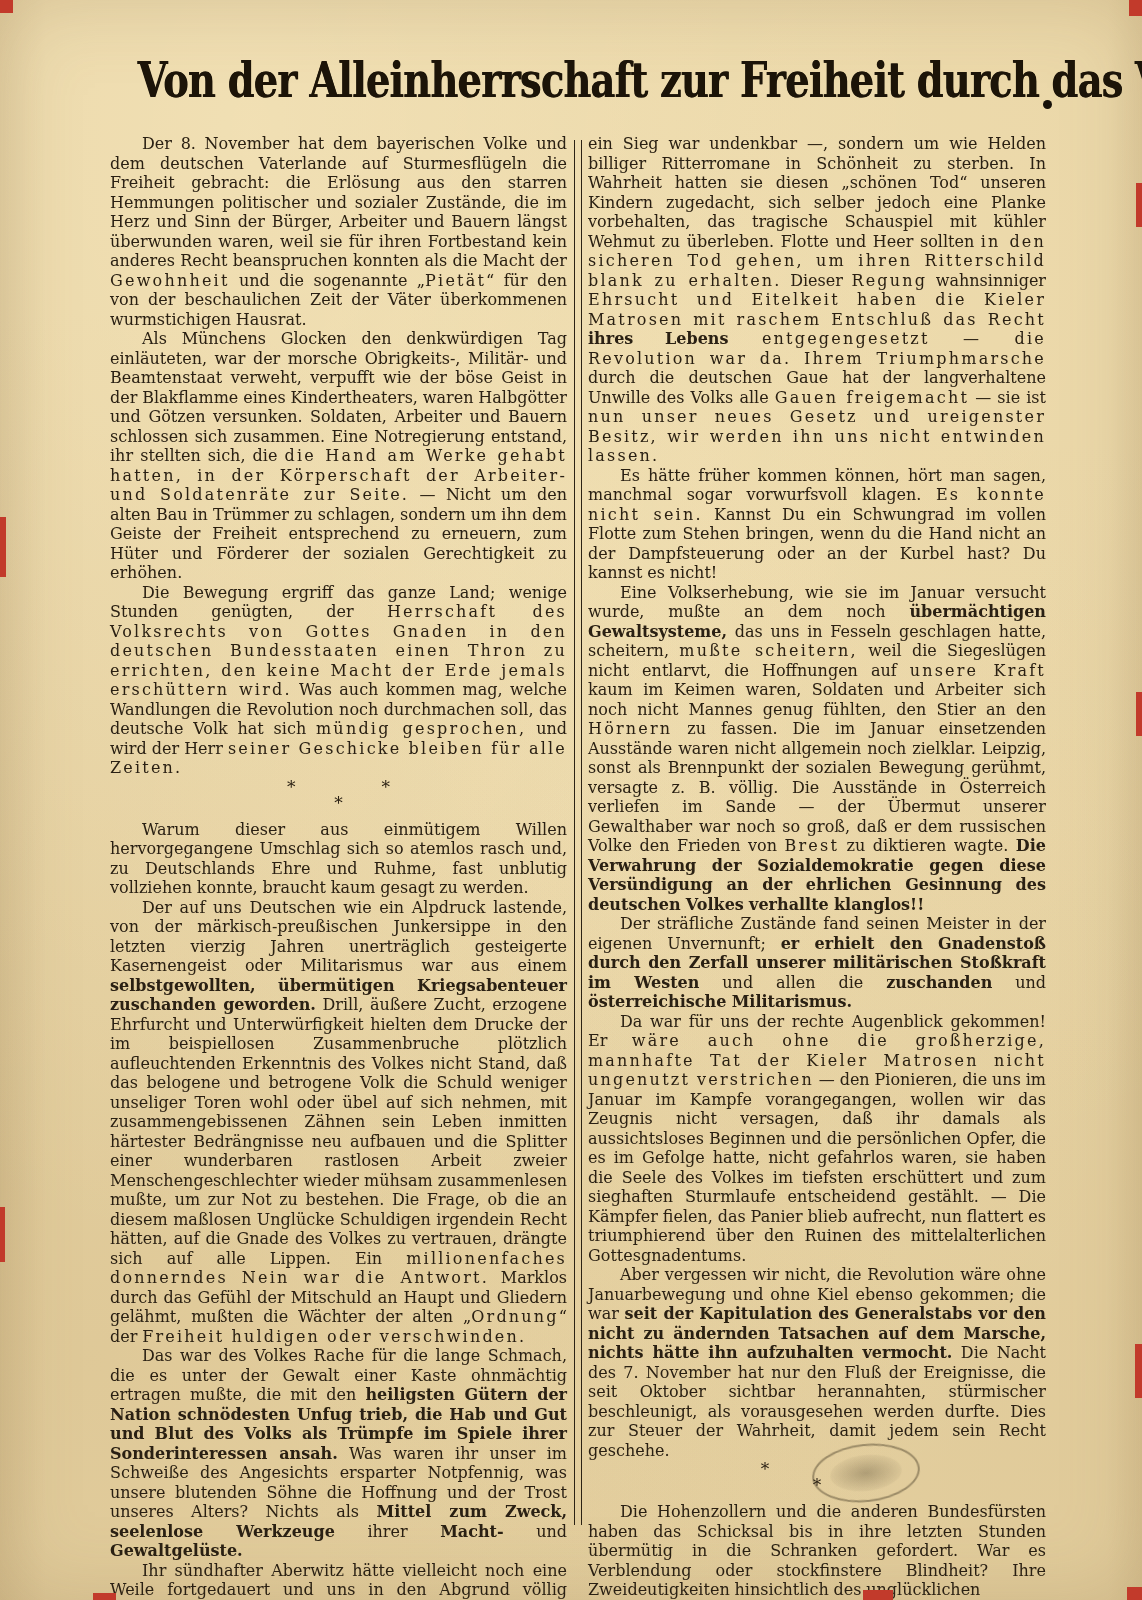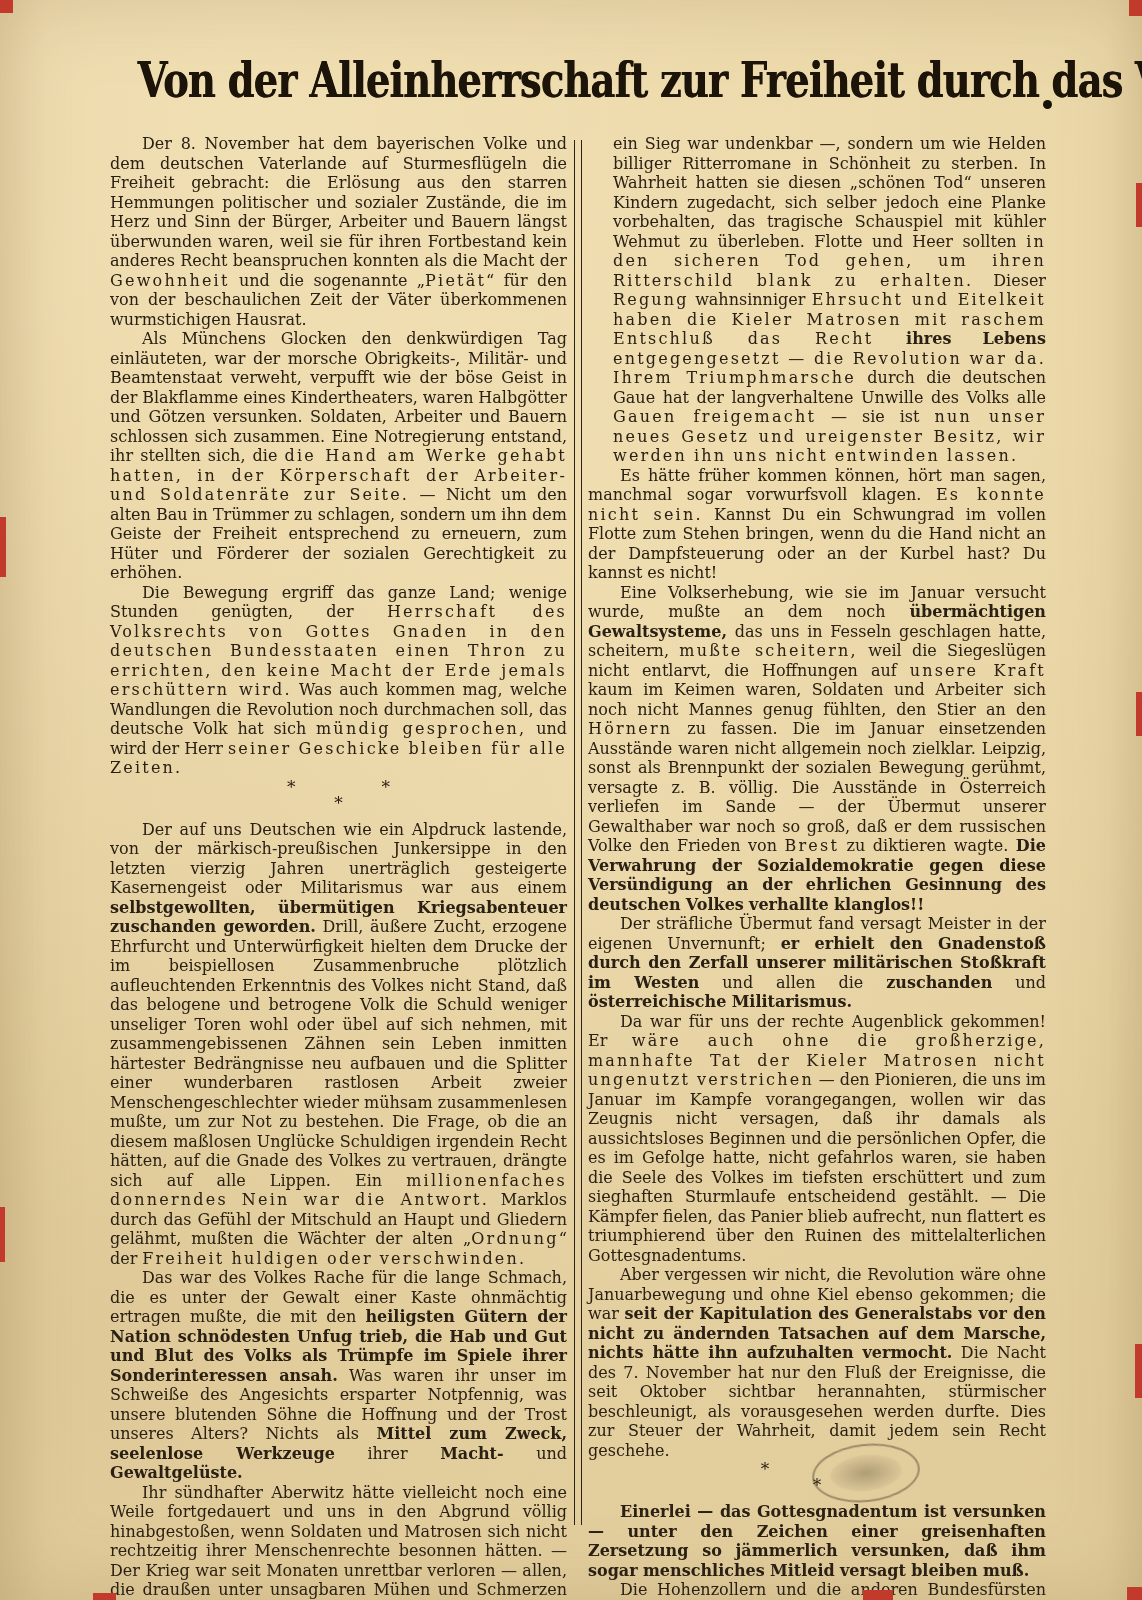--- a/index.html
+++ b/index.html
@@ -24,21 +24,21 @@
   }
   .masthead .inner{display:inline-block; transform:scaleX(.8); transform-origin:center;
     text-shadow:0.6px 0 0 #1c1408;}
   .col{
     position:absolute; top:134px; text-align:justify;
     font-size:16px; line-height:19.5px; word-spacing:-0.3px;
   }
   .col-left{left:110px;  width:457px;}
   .col-right{left:588px; width:458px;}
   .col p{margin:0; text-indent:32px;}
-  .col p.noindent{text-indent:0;margin-left:25px;}
+  .col p.noindent{text-indent:0;}
   .fet{font-weight:bold;}
   .spr{letter-spacing:2.2px;}
   .divrule{
     position:absolute; left:574px; top:140px; height:1385px; width:6px;
     border-left:1.5px solid #2b2214; border-right:1.5px solid #2b2214;
   }
   .ast{position:relative; height:42px; text-indent:0; font-size:17px; color:#2a2013;}
   .ast .r1{display:flex; justify-content:center; gap:86px; line-height:18px;}
   .ast .r2{text-align:center; line-height:14px;}
   .ast.right .r1{gap:0; transform:translateX(-52px);}
@@ -66,39 +66,39 @@
       <p><span class="">Der 8. November hat dem bayerischen Volke und dem deutschen Vaterlande auf Sturmesflügeln die Freiheit gebracht: die Erlösung aus den starren Hemmungen politischer und sozialer Zustände, die im Herz und Sinn der Bürger, Arbeiter und Bauern längst überwunden waren, weil sie für ihren Fortbestand kein anderes Recht beanspruchen konnten als die Macht der </span><span class="spr">Gewohnheit</span><span class=""> und die sogenannte „</span><span class="spr">Pietät</span><span class="">“ für den von der beschaulichen Zeit der Väter überkommenen wurmstichigen Hausrat.</span></p>
       <p><span class="">Als Münchens Glocken den denkwürdigen Tag einläuteten, war der morsche Obrigkeits-, Militär- und Beamtenstaat verweht, verpufft wie der böse Geist in der Blakflamme eines Kindertheaters, waren Halbgötter und Götzen versunken. Soldaten, Arbeiter und Bauern schlossen sich zusammen. Eine Notregierung entstand, ihr stellten sich, die </span><span class="spr">die Hand am Werke gehabt hatten, in der Körperschaft der Arbeiter- und Soldatenräte zur Seite.</span><span class=""> — Nicht um den alten Bau in Trümmer zu schlagen, sondern um ihn dem Geiste der Freiheit entsprechend zu erneuern, zum Hüter und Förderer der sozialen Gerechtigkeit zu erhöhen.</span></p>
       <p><span class="">Die Bewegung ergriff das ganze Land; wenige Stunden genügten, der </span><span class="spr">Herrschaft des Volksrechts von Gottes Gnaden in den deutschen Bundesstaaten einen Thron zu errichten, den keine Macht der Erde jemals erschüttern wird.</span><span class=""> Was auch kommen mag, welche Wandlungen die Revolution noch durchmachen soll, das deutsche Volk hat sich </span><span class="spr">mündig gesprochen,</span><span class=""> und wird der Herr </span><span class="spr">seiner Geschicke bleiben für alle Zeiten.</span></p>
       <div class="ast left">
         <div class="r1">
           <span>*</span>
           <span>*</span>
         </div>
         <div class="r2">*</div>
       </div>
+      <p><span class="">Warum dieser aus einmütigem Willen hervorgegangene Umschlag sich so atemlos rasch und, zu Deutschlands Ehre und Ruhme, fast unblutig vollziehen konnte, braucht kaum gesagt zu werden.</span></p>
       <p><span class="">Der auf uns Deutschen wie ein Alpdruck lastende, von der märkisch-preußischen Junkersippe in den letzten vierzig Jahren unerträglich gesteigerte Kasernengeist oder Militarismus war aus einem </span><span class="fet">selbstgewollten, übermütigen Kriegsabenteuer zuschanden geworden.</span><span class=""> Drill, äußere Zucht, erzogene Ehrfurcht und Unterwürfigkeit hielten dem Drucke der im beispiellosen Zusammenbruche plötzlich aufleuchtenden Erkenntnis des Volkes nicht Stand, daß das belogene und betrogene Volk die Schuld weniger unseliger Toren wohl oder übel auf sich nehmen, mit zusammengebissenen Zähnen sein Leben inmitten härtester Bedrängnisse neu aufbauen und die Splitter einer wunderbaren rastlosen Arbeit zweier Menschengeschlechter wieder mühsam zusammenlesen mußte, um zur Not zu bestehen. Die Frage, ob die an diesem maßlosen Unglücke Schuldigen irgendein Recht hätten, auf die Gnade des Volkes zu vertrauen, drängte sich auf alle Lippen. Ein </span><span class="spr">millionenfaches donnerndes Nein war die Antwort.</span><span class=""> Marklos durch das Gefühl der Mitschuld an Haupt und Gliedern gelähmt, mußten die Wächter der alten „</span><span class="spr">Ordnung</span><span class="">“ der </span><span class="spr">Freiheit huldigen oder verschwinden.</span></p>
       <p><span class="">Das war des Volkes Rache für die lange Schmach, die es unter der Gewalt einer Kaste ohnmächtig ertragen mußte, die mit den </span><span class="fet">heiligsten Gütern der Nation schnödesten Unfug trieb, die Hab und Gut und Blut des Volks als Trümpfe im Spiele ihrer Sonderinteressen ansah.</span><span class=""> Was waren ihr unser im Schweiße des Angesichts ersparter Notpfennig, was unsere blutenden Söhne die Hoffnung und der Trost unseres Alters? Nichts als </span><span class="fet">Mittel zum Zweck, seelenlose Werkzeuge</span><span class=""> ihrer </span><span class="fet">Macht-</span><span class=""> und </span><span class="fet">Gewaltgelüste.</span></p>
       <p><span class="">Ihr sündhafter Aberwitz hätte vielleicht noch eine Weile fortgedauert und uns in den Abgrund völlig hinabgestoßen, wenn Soldaten und Matrosen sich nicht rechtzeitig ihrer Menschenrechte besonnen hätten. — Der Krieg war seit Monaten unrettbar verloren — allen, die draußen unter unsagbaren Mühen und Schmerzen gekämpft und gelitten, war es klar: </span></p>
     </div>
   <div class="col col-right">
       <p class="noindent"><span class="">ein Sieg war undenkbar —, sondern um wie Helden billiger Ritterromane in Schönheit zu sterben. In Wahrheit hatten sie diesen „schönen Tod“ unseren Kindern zugedacht, sich selber jedoch eine Planke vorbehalten, das tragische Schauspiel mit kühler Wehmut zu überleben. Flotte und Heer sollten </span><span class="spr">in den sicheren Tod gehen, um ihren Ritterschild blank zu erhalten.</span><span class=""> Dieser </span><span class="spr">Regung</span><span class=""> wahnsinniger </span><span class="spr">Ehrsucht und Eitelkeit haben die Kieler Matrosen mit raschem Entschluß das Recht </span><span class="fet">ihres Lebens</span><span class="spr"> entgegengesetzt — die Revolution war da. Ihrem Triumphmarsche</span><span class=""> durch die deutschen Gaue hat der langverhaltene Unwille des Volks alle </span><span class="spr">Gauen freigemacht</span><span class=""> — sie ist </span><span class="spr">nun unser neues Gesetz und ureigenster Besitz, wir werden ihn uns nicht entwinden lassen.</span></p>
       <p><span class="">Es hätte früher kommen können, hört man sagen, manchmal sogar vorwurfsvoll klagen. </span><span class="spr">Es konnte nicht sein.</span><span class=""> Kannst Du ein Schwungrad im vollen Flotte zum Stehen bringen, wenn du die Hand nicht an der Dampfsteuerung oder an der Kurbel hast? Du kannst es nicht!</span></p>
       <p><span class="">Eine Volkserhebung, wie sie im Januar versucht wurde, mußte an dem noch </span><span class="fet">übermächtigen Gewaltsysteme,</span><span class=""> das uns in Fesseln geschlagen hatte, scheitern, </span><span class="spr">mußte scheitern,</span><span class=""> weil die Siegeslügen nicht entlarvt, die Hoffnungen auf </span><span class="spr">unsere Kraft</span><span class=""> kaum im Keimen waren, Soldaten und Arbeiter sich noch nicht Mannes genug fühlten, den Stier an den </span><span class="spr">Hörnern</span><span class=""> zu fassen. Die im Januar einsetzenden Ausstände waren nicht allgemein noch zielklar. Leipzig, sonst als Brennpunkt der sozialen Bewegung gerühmt, versagte z. B. völlig. Die Ausstände in Österreich verliefen im Sande — der Übermut unserer Gewalthaber war noch so groß, daß er dem russischen Volke den Frieden von </span><span class="spr">Brest</span><span class=""> zu diktieren wagte. </span><span class="fet">Die Verwahrung der Sozialdemokratie gegen diese Versündigung an der ehrlichen Gesinnung des deutschen Volkes verhallte klanglos!!</span></p>
-      <p><span class="">Der sträfliche Übermut fand versagt Meister in der eigenen Unvernunft; </span><span class="fet">er erhielt den Gnadenstoß durch den Zerfall unserer militärischen Stoßkraft im Westen</span><span class=""> und allen die </span><span class="fet">zuschanden</span><span class=""> und </span><span class="fet">österreichische Militarismus.</span></p>
+      <p><span class="">Der sträfliche Zustände fand seinen Meister in der eigenen Unvernunft; </span><span class="fet">er erhielt den Gnadenstoß durch den Zerfall unserer militärischen Stoßkraft im Westen</span><span class=""> und allen die </span><span class="fet">zuschanden</span><span class=""> und </span><span class="fet">österreichische Militarismus.</span></p>
       <p><span class="">Da war für uns der rechte Augenblick gekommen! Er </span><span class="spr">wäre auch ohne die großherzige, mannhafte Tat der Kieler Matrosen nicht ungenutzt verstrichen</span><span class=""> — den Pionieren, die uns im Januar im Kampfe vorangegangen, wollen wir das Zeugnis nicht versagen, daß ihr damals als aussichtsloses Beginnen und die persönlichen Opfer, die es im Gefolge hatte, nicht gefahrlos waren, sie haben die Seele des Volkes im tiefsten erschüttert und zum sieghaften Sturmlaufe entscheidend gestählt. — Die Kämpfer fielen, das Panier blieb aufrecht, nun flattert es triumphierend über den Ruinen des mittelalterlichen Gottesgnadentums.</span></p>
       <p><span class="">Aber vergessen wir nicht, die Revolution wäre ohne Januarbewegung und ohne Kiel ebenso gekommen; die war </span><span class="fet">seit der Kapitulation des Generalstabs vor den nicht zu ändernden Tatsachen auf dem Marsche, nichts hätte ihn aufzuhalten vermocht.</span><span class=""> Die Nacht des 7. November hat nur den Fluß der Ereignisse, die seit Oktober sichtbar herannahten, stürmischer beschleunigt, als vorausgesehen werden durfte. Dies zur Steuer der Wahrheit, damit jedem sein Recht geschehe.</span></p>
       <div class="ast right">
         <div class="r1">
           <span>*</span>
         </div>
         <div class="r2">*</div>
         <div class="stamp"></div>
       </div>
-      <p><span class="fet">Einerlei — das Gottesgnadentum ist versunken — unter den Zeichen einer greisenhaften Zersetzung so jämmerlich versunken, daß ihm sogar menschliches Mitleid versagt bleiben muß.</span></p>
       <p><span class="">Die Hohenzollern und die anderen Bundesfürsten haben das Schicksal bis in ihre letzten Stunden übermütig in die Schranken gefordert. War es Verblendung oder stockfinstere Blindheit? Ihre Zweideutigkeiten hinsichtlich des unglücklichen </span></p>
     </div>
 <div class="edgemark" style="left: 0px; top: 0px; width: 13px; height: 13px; background: rgb(194, 58, 43);"></div>
     <div class="edgemark" style="left: 1129px; top: 0px; width: 13px; height: 16px; background: rgb(194, 58, 43);"></div>
     <div class="edgemark" style="left: 1136px; top: 183px; width: 6px; height: 44px; background: rgb(194, 58, 43);"></div>
     <div class="edgemark" style="left: 0px; top: 517px; width: 6px; height: 60px; background: rgb(194, 58, 43);"></div>
     <div class="edgemark" style="left: 1136px; top: 692px; width: 6px; height: 44px; background: rgb(194, 58, 43);"></div>
     <div class="edgemark" style="left: 0px; top: 1207px; width: 5px; height: 55px; background: rgb(194, 58, 43);"></div>
     <div class="edgemark" style="left: 1135px; top: 1344px; width: 7px; height: 54px; background: rgb(194, 58, 43);"></div>
     <div class="edgemark" style="left: 93px; top: 1593px; width: 23px; height: 7px; background: rgb(194, 58, 43);"></div>

